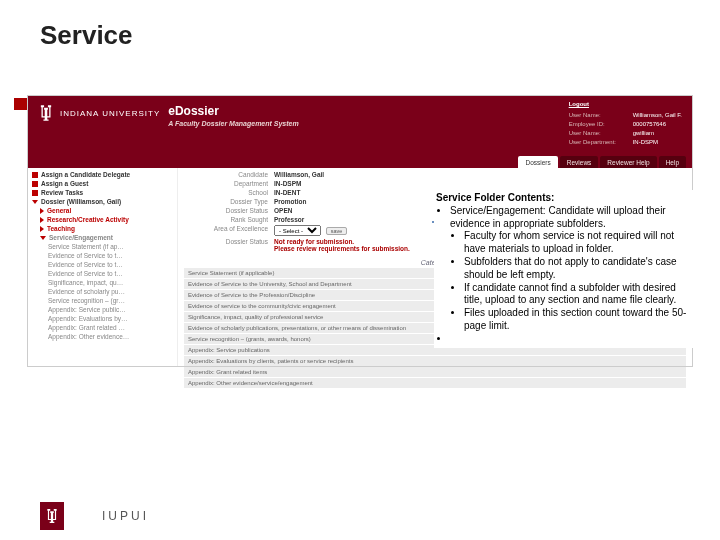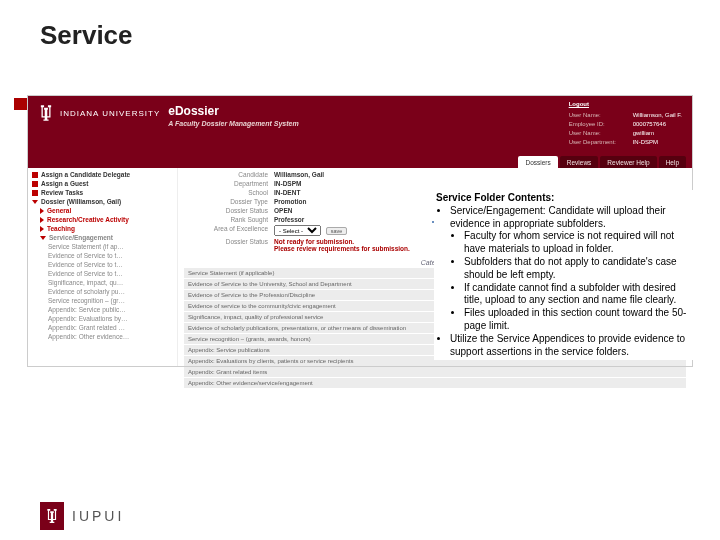--- a/index.html
+++ b/index.html
@@ -42,21 +42,21 @@
   .overlay { position: absolute; right: 26px; top: 190px; width: 260px; background: #fff; font-size: 10px; line-height: 1.28; color: #000; padding: 2px 2px; }
   .overlay .hdr { font-weight: bold; }
   .overlay ul { list-style: disc; padding-left: 14px; }
   .overlay ul ul { list-style: disc; padding-left: 14px; }
   .overlay .bold { font-weight: normal; }
   .arrow { position: absolute; left: 432px; top: 221px; width: 26px; height: 2px; background: #6a8fbf; }
   .arrow::after { content: ""; position: absolute; right: -1px; top: -3px; width: 0; height: 0; border-top: 4px solid transparent; border-bottom: 4px solid transparent; border-left: 7px solid #6a8fbf; }
   .footer { position: absolute; left: 40px; bottom: 10px; display: flex; align-items: center; gap: 8px; }
   .footer .blk { width: 24px; height: 28px; background: #7a0019; display: flex; align-items: center; justify-content: center; }
   .footer .blk svg { width: 14px; height: 18px; }
-  .footer .txt { font-size: 14px; letter-spacing: 3px; color: #555; }
+  .footer .txt { font-size: 12px; letter-spacing: 3px; color: #555; margin-left: 30px; }
 </style>
 </head>
 <body>
 
 <div class="page-title">Service</div>
 <div class="red-lip"></div>
 
 <div class="screenshot">
   <div class="banner">
     <div class="iu-mark">
@@ -218,21 +218,21 @@
   <div class="hdr">Service Folder Contents:</div>
   <ul>
     <li><span class="bold">Service/Engagement:</span><span> Candidate will upload their evidence in appropriate subfolders.</span>
       <ul>
         <li>Faculty for whom service is not required will not have materials to upload in folder.</li>
         <li>Subfolders that do not apply to candidate's case should be left empty.</li>
         <li>If candidate cannot find a subfolder with desired title, upload to any section and name file clearly.</li>
         <li>Files uploaded in this section count toward the 50-page limit.</li>
       </ul>
     </li>
-    <li><span>Utilize the Service Appendices to provide evidence to support assertions in the service folders.</span>
+    <li>
     </li>
   </ul>
 </div>
 
 <div class="footer">
   <div class="blk">
     <svg viewBox="0 0 24 28">
         <path fill="#fff" d="M4 2h5v3H7v14h3V9h-1V6h6v3h-1v10h3V5h-2V2h5v3h-1v16h-5v3h2v2H8v-2h2v-3H5V5H4z"></path>
       </svg>
   </div>

